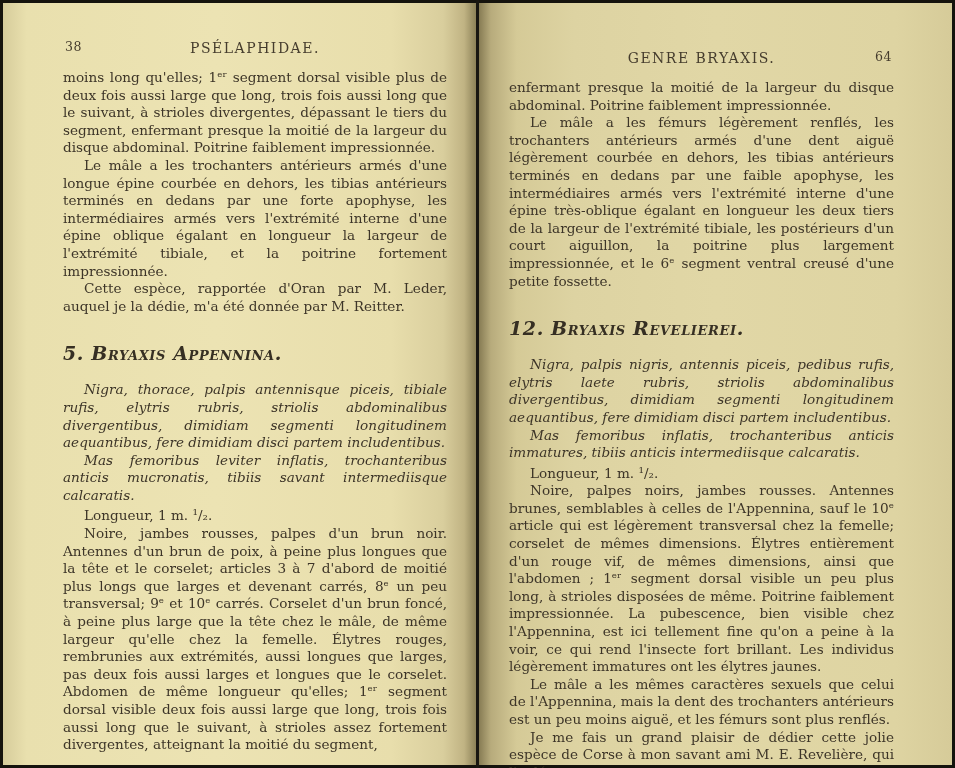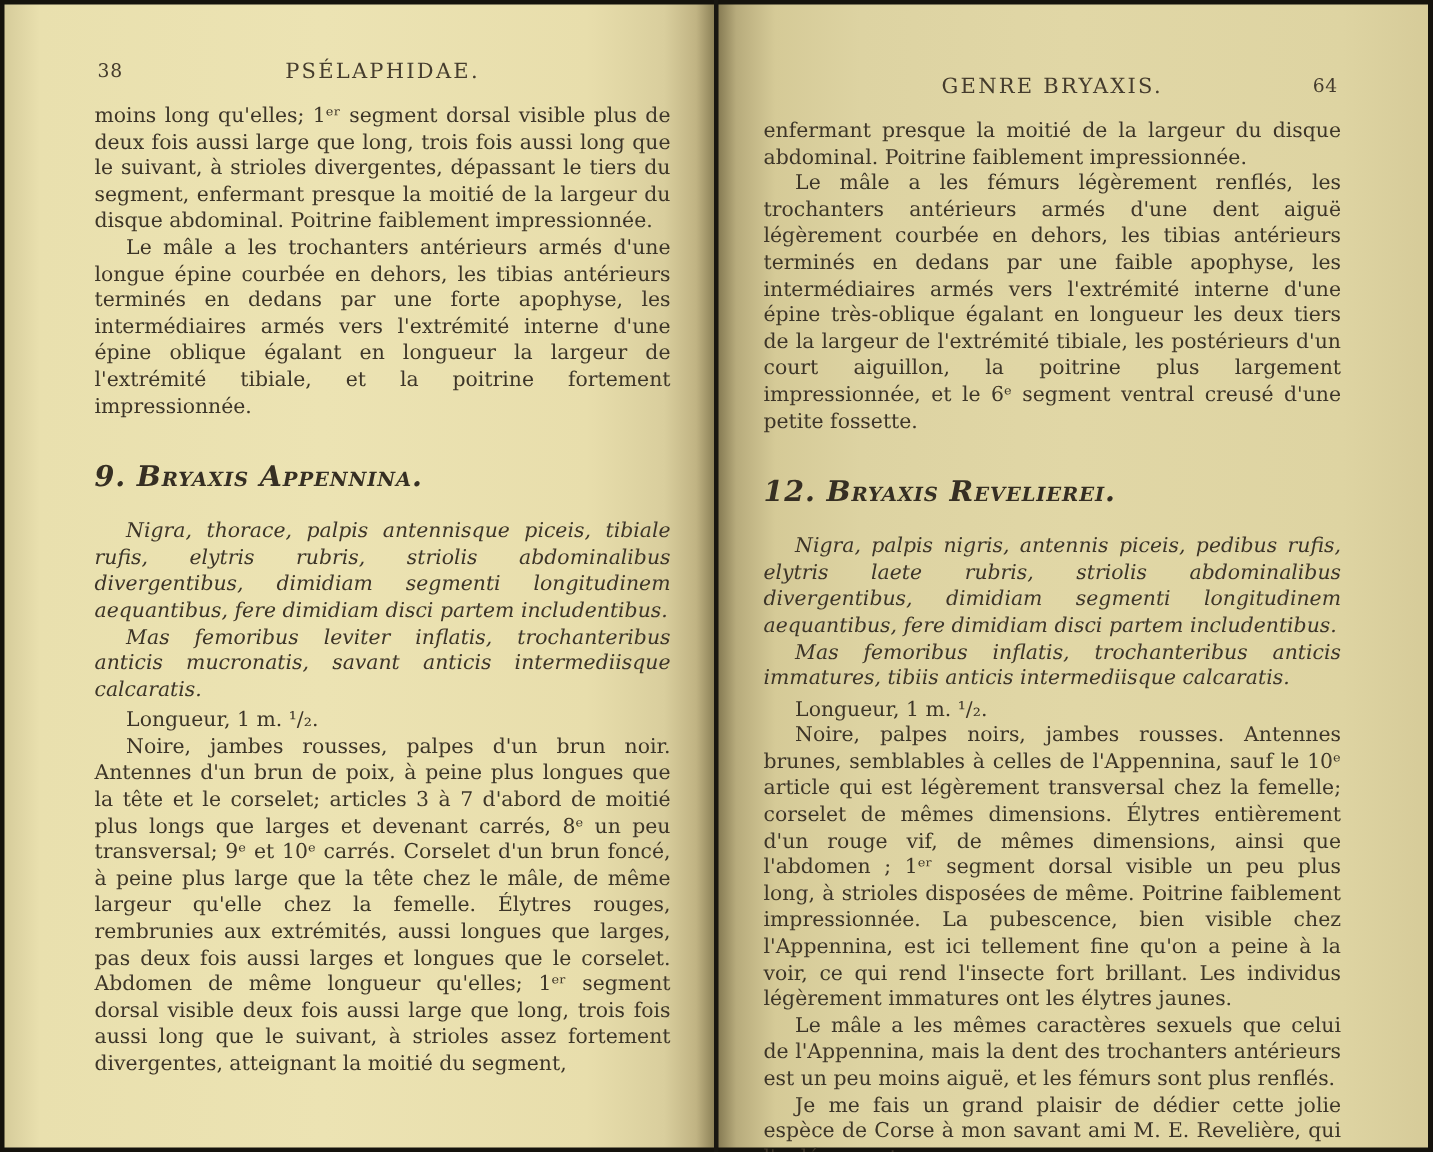--- a/index.html
+++ b/index.html
@@ -88,23 +88,24 @@
 
 <div id="screen">
 
   <div class="page left">
     <div class="running-header">
       <span class="page-num num-left">38</span>
       <span class="head-title">PSÉLAPHIDAE.</span>
     </div>
     <p class="body">moins long qu'elles; 1ᵉʳ segment dorsal visible plus de deux fois aussi large que long, trois fois aussi long que le suivant, à strioles divergentes, dépassant le tiers du segment, enfermant presque la moitié de la largeur du disque abdominal. Poitrine faiblement impressionnée.</p>
     <p class="body indent">Le mâle a les trochanters antérieurs armés d'une longue épine courbée en dehors, les tibias antérieurs terminés en dedans par une forte apophyse, les intermédiaires armés vers l'extrémité interne d'une épine oblique égalant en longueur la largeur de l'extrémité tibiale, et la poitrine fortement impressionnée.</p>
-    <h3 class="species">9. Bryaxis Appennina.</h3>
+    <p class="body indent">Cette espèce, rapportée d'Oran par M. Leder, auquel je la dédie, m'a été donnée par M. Reitter.</p>
+    <h3 class="species">5. Bryaxis Appennina.</h3>
     <p class="latin">Nigra, thorace, palpis antennisque piceis, tibiale rufis, elytris rubris, striolis abdominalibus divergentibus, dimidiam segmenti longitudinem aequantibus, fere dimidiam disci partem includentibus.</p>
-    <p class="latin">Mas femoribus leviter inflatis, trochanteribus anticis mucronatis, savant anticis intermediisque calcaratis.</p>
+    <p class="latin">Mas femoribus leviter inflatis, trochanteribus anticis mucronatis, tibiis savant intermediisque calcaratis.</p>
     <p class="body indent measure">Longueur, 1 m. ¹/₂.</p>
     <p class="body indent">Noire, jambes rousses, palpes d'un brun noir. Antennes d'un brun de poix, à peine plus longues que la tête et le corselet; articles 3 à 7 d'abord de moitié plus longs que larges et devenant carrés, 8ᵉ un peu transversal; 9ᵉ et 10ᵉ carrés. Corselet d'un brun foncé, à peine plus large que la tête chez le mâle, de même largeur qu'elle chez la femelle. Élytres rouges, rembrunies aux extrémités, aussi longues que larges, pas deux fois aussi larges et longues que le corselet. Abdomen de même longueur qu'elles; 1ᵉʳ segment dorsal visible deux fois aussi large que long, trois fois aussi long que le suivant, à strioles assez fortement divergentes, atteignant la moitié du segment,</p>
   </div>
 
   <div class="gutter"></div>
 
   <div class="page right">
     <div class="running-header">
       <span class="head-title">GENRE BRYAXIS.</span>
       <span class="page-num num-right">64</span>

